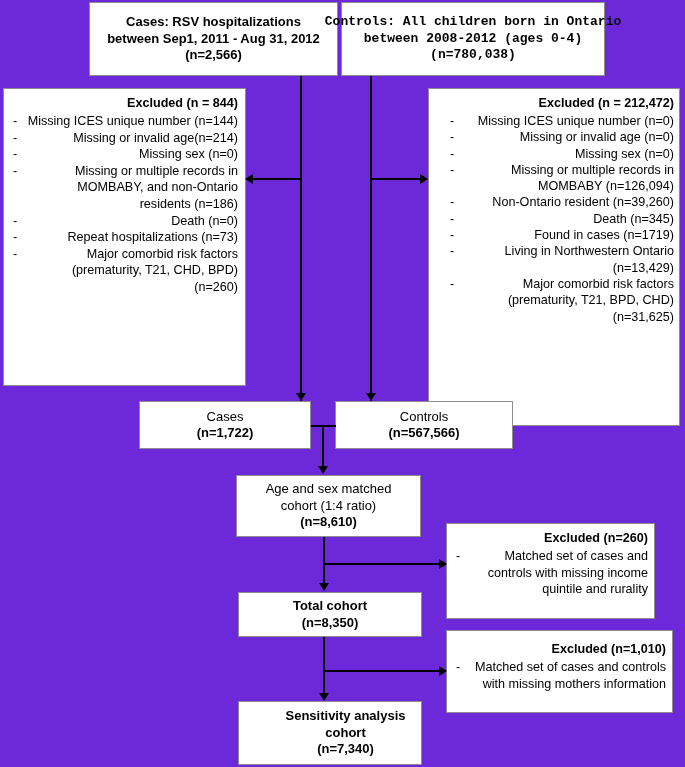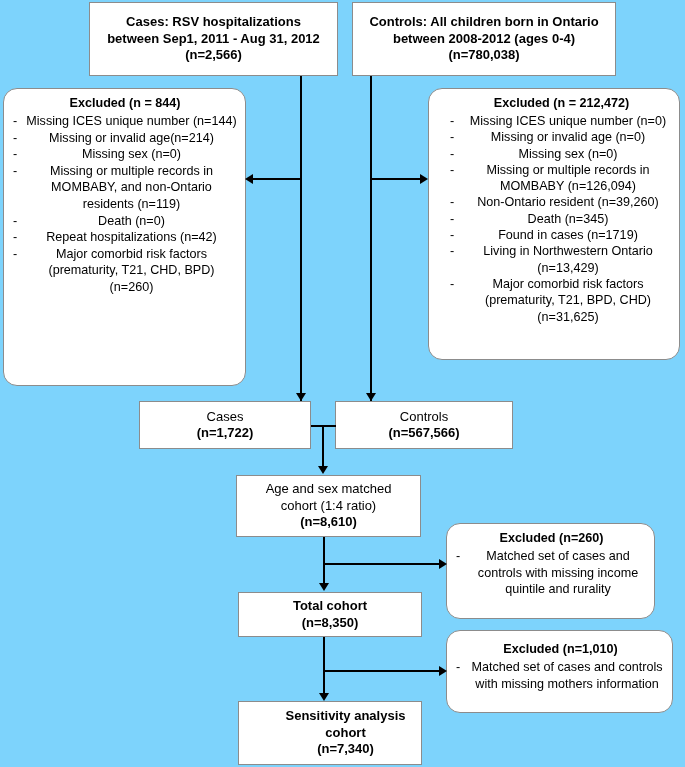--- a/index.html
+++ b/index.html
@@ -8,40 +8,39 @@
     background: #ffffff;
   }
   body {
     font-family: "Liberation Sans", sans-serif;
     -webkit-font-smoothing: antialiased;
   }
   #canvas {
     position: relative;
     width: 685px;
     height: 767px;
-    background: #7dd3fc;
+    background: #6d28d9;
     overflow: hidden;
   }
   .box {
     position: absolute;
     box-sizing: border-box;
     border: 1px solid #8c8c8c;
     background: #ffffff;
     color: #000000;
   }
   .box-center {
     display: flex;
     flex-direction: column;
     align-items: center;
     justify-content: center;
     text-align: center;
   }
   .box-left {
-    text-align: center;
-    border-radius: 14px;
+    text-align: right;
   }
   .ln {
     display: block;
     white-space: nowrap;
   }
   .b { font-weight: bold; }
   .f13 { font-size: 13px; line-height: 16.5px; }
 
   
   .excl-title {
@@ -113,40 +112,40 @@
 <body>
 
 <div id="canvas">
 
   <div class="box box-center f13 b" style="left:89px; top:2px; width:249px; height:74px; padding:5px 4px;">
     <span class="ln">Cases: RSV hospitalizations</span>
     <span class="ln">between Sep1, 2011 - Aug 31, 2012</span>
     <span class="ln">(n=2,566)</span>
   </div>
 
-  <div class="box box-center f13 b" style="left:352px; top:2px; width:264px; height:74px; padding:5px 4px;">
+  <div class="box box-center f13 b" style="left:341px; top:2px; width:264px; height:74px; padding:5px 4px;font-family:Liberation Mono, monospace;">
     <span class="ln">Controls: All children born in Ontario</span>
     <span class="ln">between 2008-2012 (ages 0-4)</span>
     <span class="ln">(n=780,038)</span>
   </div>
 
   <div class="box box-left" style="left:3px; top:88px; width:243px; height:298px; padding:6px 7px 6px 8px;">
     <span class="excl-title">Excluded (n = 844)</span>
     <ul class="excl-list">
       <li>Missing ICES unique number (n=144)</li>
       <li>Missing or invalid age(n=214)</li>
       <li>Missing sex  (n=0)</li>
-      <li>Missing or multiple records in MOMBABY, and non-Ontario residents (n=119)</li>
+      <li>Missing or multiple records in MOMBABY, and non-Ontario residents (n=186)</li>
       <li>Death (n=0)</li>
-      <li>Repeat hospitalizations (n=42)</li>
+      <li>Repeat hospitalizations (n=73)</li>
       <li>Major comorbid risk factors (prematurity, T21, CHD, BPD) (n=260)</li>
     </ul>
   </div>
 
-  <div class="box box-left" style="left:428px; top:88px; width:252px; height:272px; padding:6px 5px 6px 20px;">
+  <div class="box box-left" style="left:428px; top:88px; width:252px; height:338px; padding:6px 5px 6px 20px;">
     <span class="excl-title">Excluded (n =  212,472)</span>
     <ul class="excl-list excl-narrow">
       <li>Missing ICES unique number (n=0)</li>
       <li>Missing or invalid age (n=0)</li>
       <li>Missing sex  (n=0)</li>
       <li>Missing or multiple records in MOMBABY (n=126,094)</li>
       <li>Non-Ontario resident (n=39,260)</li>
       <li>Death (n=345)</li>
       <li>Found in cases (n=1719)</li>
       <li>Living in Northwestern Ontario (n=13,429)</li>

